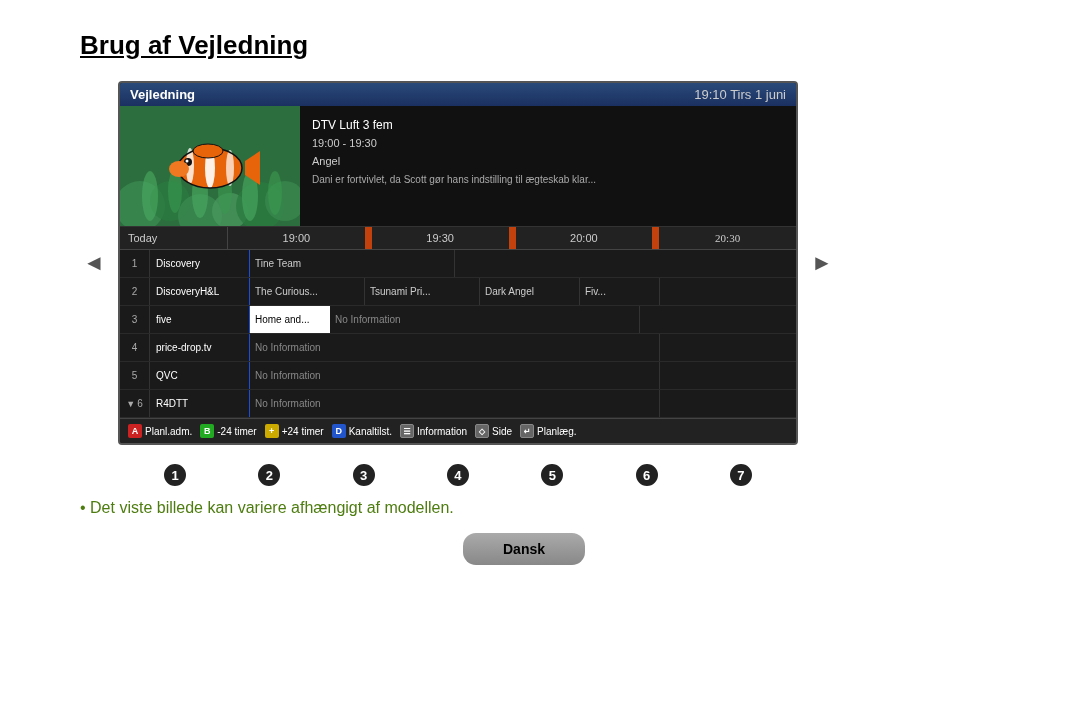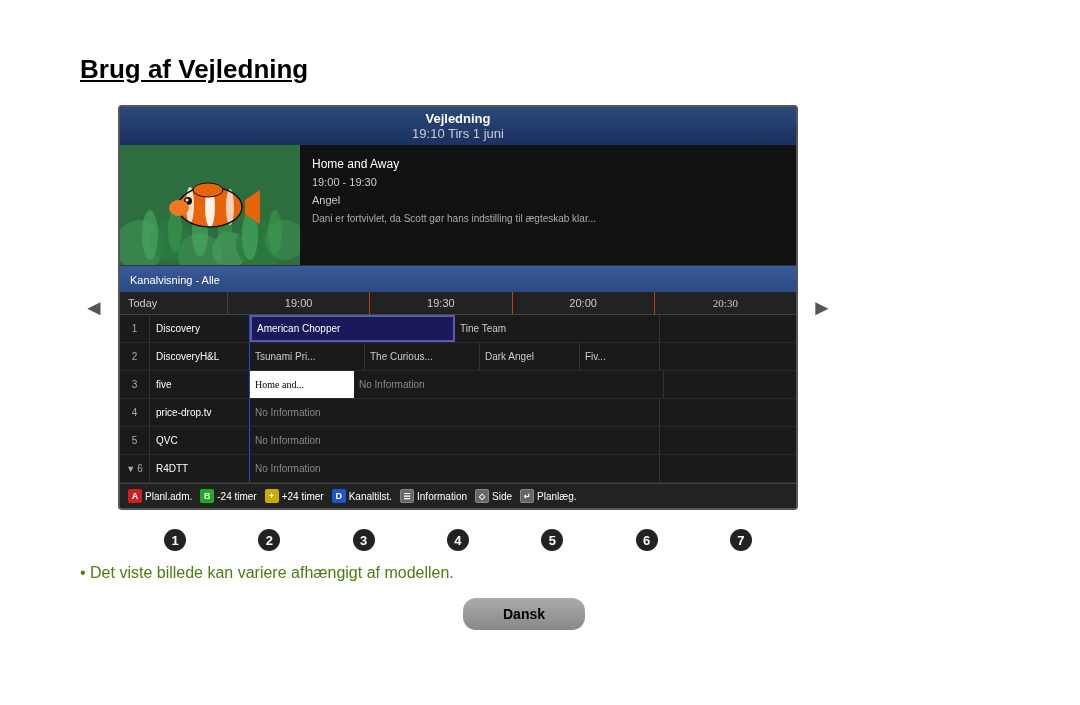--- a/index.html
+++ b/index.html
@@ -7,21 +7,20 @@
       background: #fff;
       font-family: Arial, sans-serif;
       width: 1080px;
       min-height: 705px;
       position: relative;
       overflow: hidden;
     }
 
     .page-container {
       padding: 30px 112px 20px 80px;
-      margin-top: 24px;
     }
 
     .page-title {
       font-size: 26px;
       font-weight: bold;
       text-decoration: underline;
       margin-bottom: 20px;
       color: #000;
     }
 
@@ -53,21 +52,20 @@
       overflow: hidden;
     }
 
     
     .guide-header {
       background: linear-gradient(to bottom, #2a4a7a, #1a3060);
       display: flex;
       justify-content: space-between;
       align-items: center;
       padding: 4px 10px;
-      flex-direction: column;
     }
     .guide-header-title {
       color: #fff;
       font-size: 13px;
       font-weight: bold;
     }
     .guide-header-datetime {
       color: #ccc;
       font-size: 13px;
     }
@@ -140,21 +138,21 @@
     .timeline-times {
       flex: 1;
       display: flex;
     }
     .timeline-time {
       flex: 1;
       text-align: center;
       color: #ccc;
       font-size: 11px;
       padding: 5px 2px;
-      border-right: 1px solid #c2410c;
+      border-right: 7px solid #c2410c;
     }
     .timeline-time:last-child {
       border-right: none;
       font-family: Liberation Serif, serif;
     }
 
     
     .guide-channels {
       background: #1a1a1a;
     }
@@ -364,68 +362,64 @@
 
             <circle cx="68" cy="56" r="4" fill="#111"></circle>
             <circle cx="67" cy="55" r="1.5" fill="#fff"></circle>
 
             <ellipse cx="88" cy="45" rx="15" ry="7" fill="#e8640a" stroke="#111" stroke-width="1"></ellipse>
 
             <ellipse cx="59" cy="63" rx="10" ry="8" fill="#f07820"></ellipse>
           </svg>
         </div>
         <div class="guide-preview-info">
-          <div class="show-name">Home and Away</div>
+          <div class="channel-name">DTV Luft 3 fem</div>
           <div class="time-range">19:00 - 19:30</div>
           <div class="genre">Angel</div>
           <div class="description">Dani er fortvivlet, da Scott gør hans indstilling til ægteskab klar...</div>
         </div>
       </div>
 
-      <div class="guide-filter-bar">
-        <span>Kanalvisning - Alle</span>
-      </div>
 
       <div class="guide-timeline">
         <div class="timeline-label-col">Today</div>
         <div class="timeline-times">
           <div class="timeline-time">19:00</div>
           <div class="timeline-time">19:30</div>
           <div class="timeline-time">20:00</div>
           <div class="timeline-time">20:30</div>
         </div>
       </div>
 
       <div class="guide-channels">
 
         <div class="channel-row">
           <div class="channel-num">1</div>
           <div class="channel-name-col">Discovery</div>
           <div class="channel-programs">
-            <div class="program-cell highlighted" style="width:205px;">American Chopper</div>
             <div class="program-cell" style="width:205px;">Tine Team</div>
           </div>
         </div>
 
         <div class="channel-row">
           <div class="channel-num">2</div>
           <div class="channel-name-col">DiscoveryH&amp;L</div>
           <div class="channel-programs">
+            <div class="program-cell" style="width:115px;">The Curious...</div>
             <div class="program-cell" style="width:115px;">Tsunami Pri...</div>
-            <div class="program-cell" style="width:115px;">The Curious...</div>
             <div class="program-cell" style="width:100px;">Dark Angel</div>
             <div class="program-cell" style="width:80px;">Fiv...</div>
           </div>
         </div>
 
         <div class="channel-row">
           <div class="channel-num">3</div>
           <div class="channel-name-col">five</div>
           <div class="channel-programs">
-            <div class="program-cell selected-program" style="width:104px;font-family:Liberation Serif, serif;">Home and...</div>
+            <div class="program-cell selected-program" style="width:80px;">Home and...</div>
             <div class="program-cell no-info" style="width:310px;">No Information</div>
           </div>
         </div>
 
         <div class="channel-row">
           <div class="channel-num">4</div>
           <div class="channel-name-col">price-drop.tv</div>
           <div class="channel-programs">
             <div class="program-cell no-info" style="width:410px;">No Information</div>
           </div>

